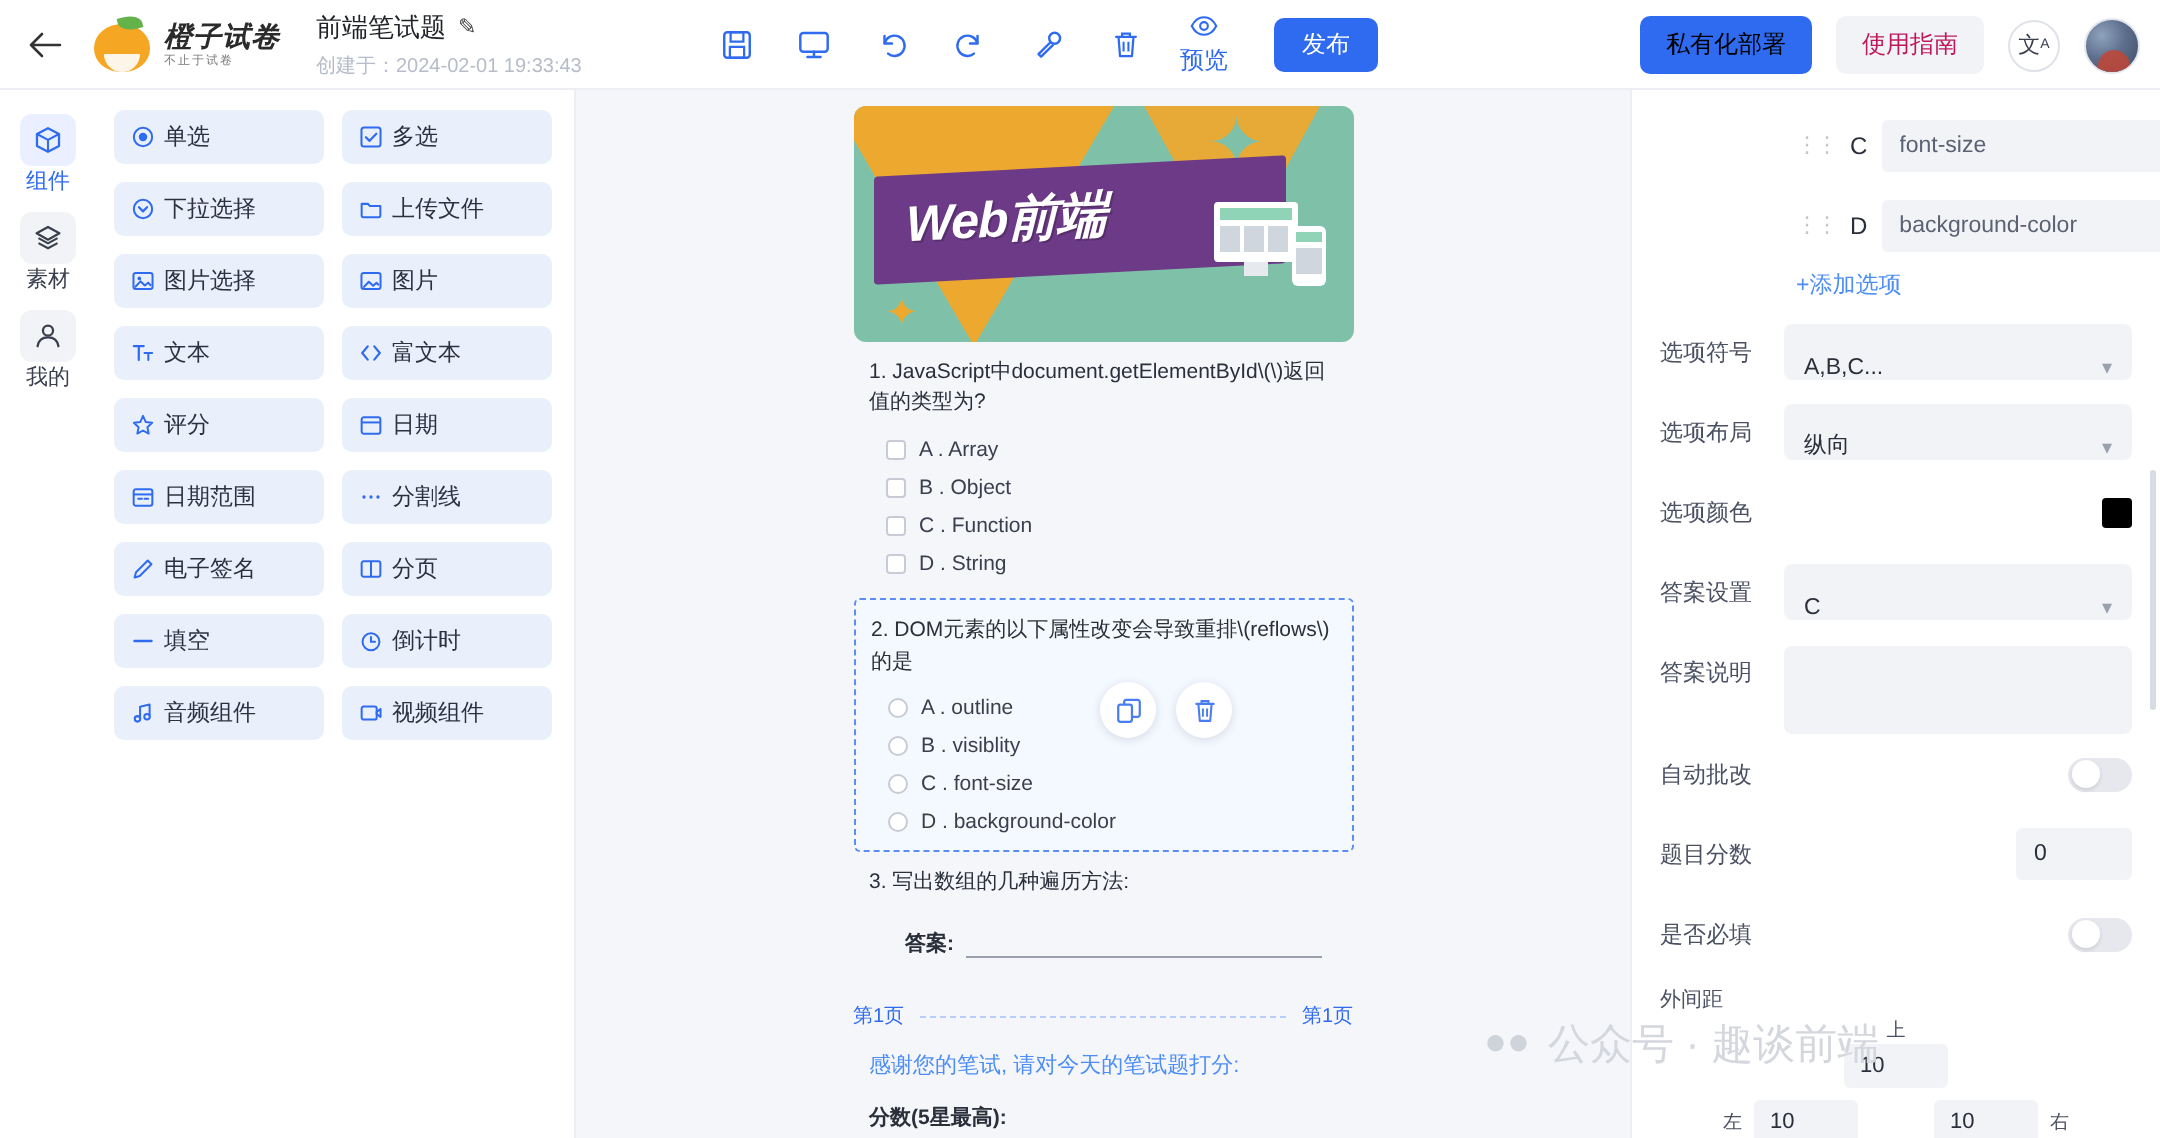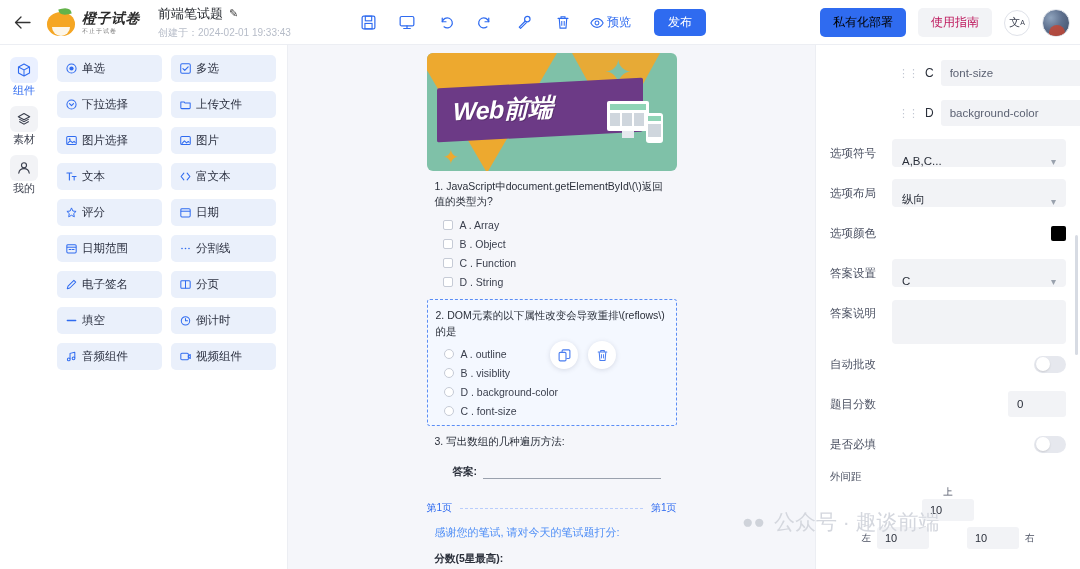--- a/index.html
+++ b/index.html
@@ -50,21 +50,21 @@
     position: absolute; left: 358px; top: 0; height: 45px;
     display: flex; align-items: center; gap: 19px;
   }
   .tool-icon {
     width: 20px; height: 20px; display: flex; align-items: center; justify-content: center;
     color: #2f6bf0; cursor: pointer;
   }
   .tool-icon svg { display: block; }
   .preview-btn {
     display: flex; align-items: center; gap: 3px; color: #2f6bf0; font-size: 12px;
-    cursor: pointer; margin-left: -2px;
+    cursor: pointer; margin-left: -2px; flex-direction: column;
   }
   .publish-btn {
     background: #2f6bf0; color: #fff; font-size: 12px; border-radius: 5px;
     padding: 5px 14px; cursor: pointer; margin-left: 4px;
   }
 
   .header-right {
     position: absolute; right: 10px; top: 0; height: 45px;
     display: flex; align-items: center; gap: 12px;
   }
@@ -585,25 +585,25 @@
               <div class="q-opt">
                 <span class="radio-ctrl"></span>
                 <span>A . outline</span>
               </div>
               <div class="q-opt">
                 <span class="radio-ctrl"></span>
                 <span>B . visiblity</span>
               </div>
               <div class="q-opt">
                 <span class="radio-ctrl"></span>
-                <span>D . background-color</span>
+                <span>C . font-size</span>
               </div>
               <div class="q-opt">
                 <span class="radio-ctrl"></span>
-                <span>C . font-size</span>
+                <span>D . background-color</span>
               </div>
             </div>
           </div>
 
         <div class="q-block">
           <div class="q-title">3. 写出数组的几种遍历方法:</div>
           <div class="fill-row">
             <span class="fill-label">答案:</span>
             <span class="fill-line"></span>
           </div>
@@ -645,20 +645,21 @@
               <span class="opt-key">C</span>
               <input class="opt-input" value="font-size" style="">
             </div>
             <div class="opt-row">
               <span class="drag-dots">⋮⋮</span>
               <span class="opt-key">D</span>
               <input class="opt-input" value="background-color" style="">
             </div>
           </div>
 
+        <div class="add-option">+添加选项</div>
 
         <div class="prop-row">
           <div class="prop-label">选项符号</div>
           <div class="prop-ctrl">
             <div class="select-box">
               <span>A,B,C...</span>
               <span class="chev">▾</span>
             </div>
           </div>
         </div>

